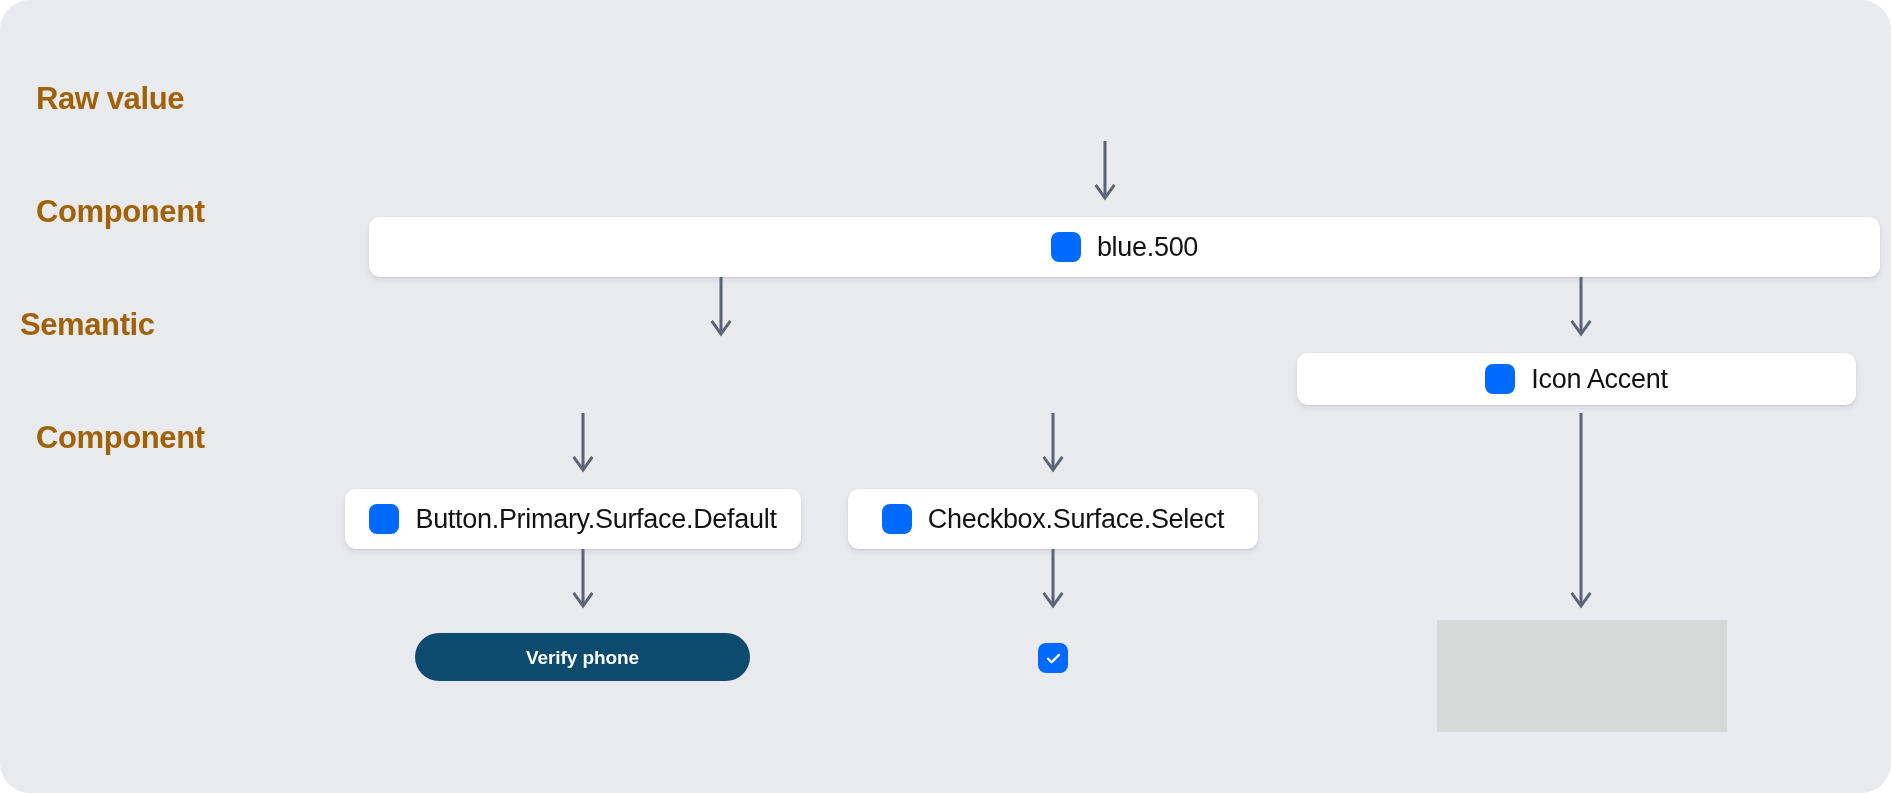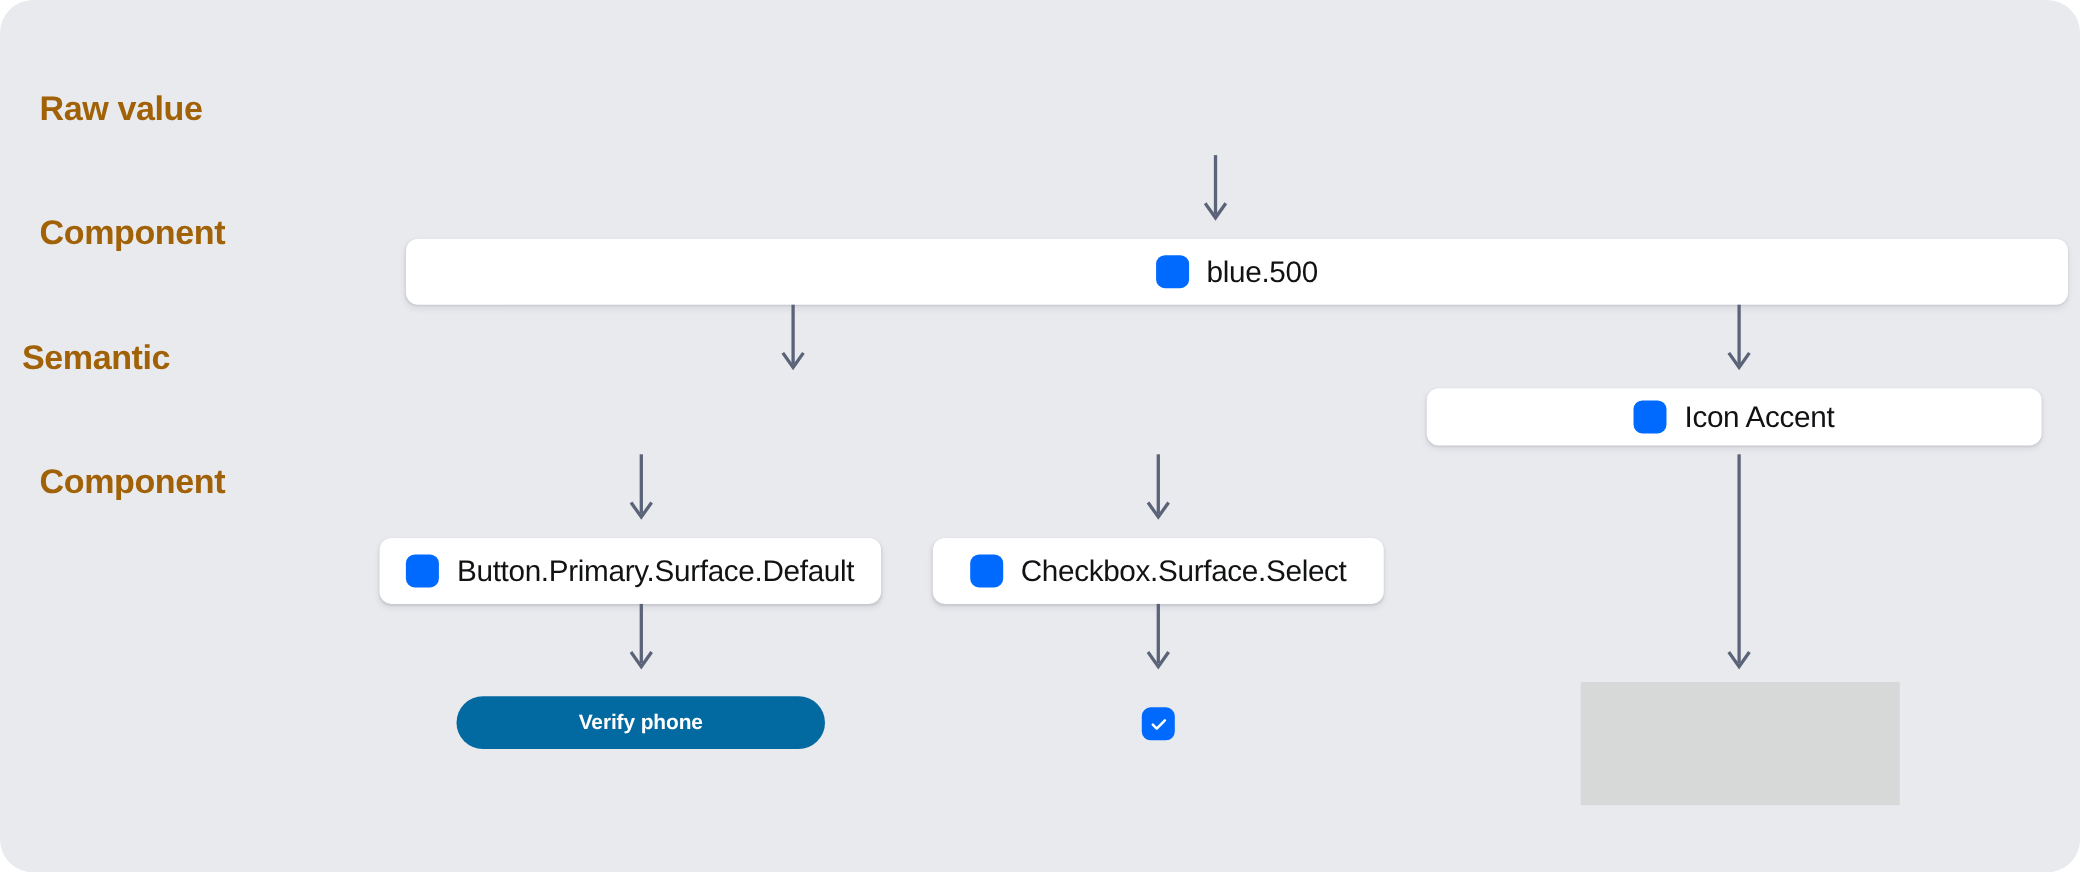--- a/index.html
+++ b/index.html
@@ -68,21 +68,21 @@
 
   
   .arrow {
     position: absolute;
     overflow: visible;
   }
 
   
   .pill-button {
     position: absolute;
-    background: #0369a1;
+    background: #0c4a6e;
     border-radius: 999px;
     border: none;
     display: flex;
     align-items: center;
     justify-content: center;
     cursor: pointer;
     padding: 0;
   }
   .pill-button span {
     font-family: "Liberation Sans", sans-serif;

